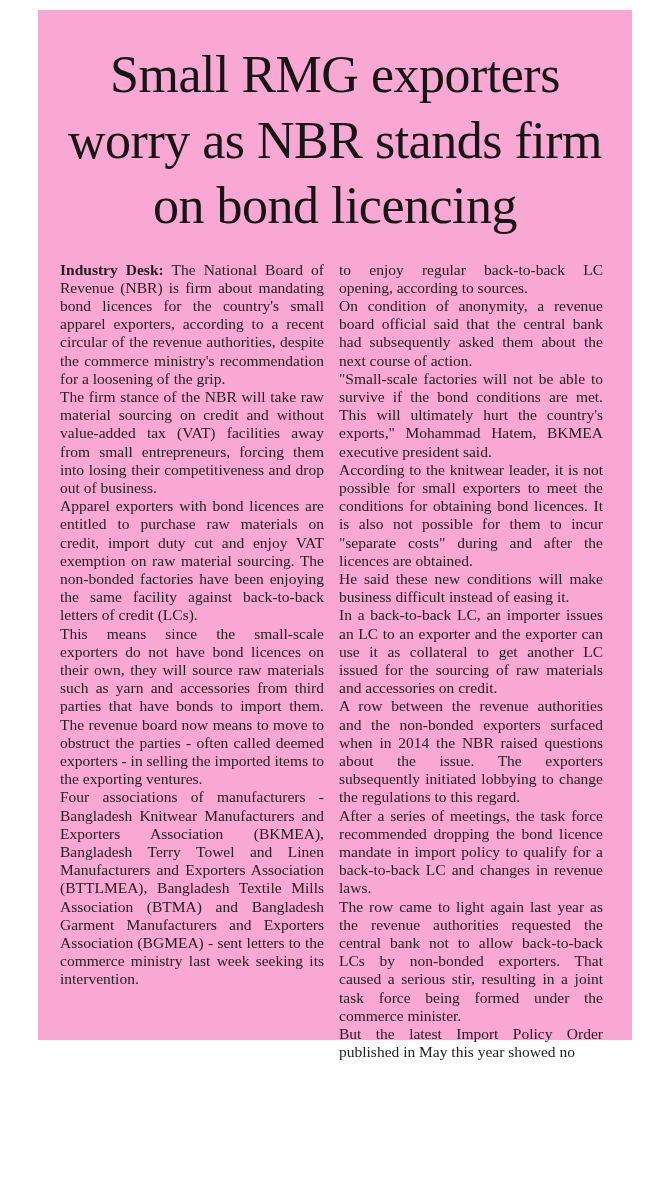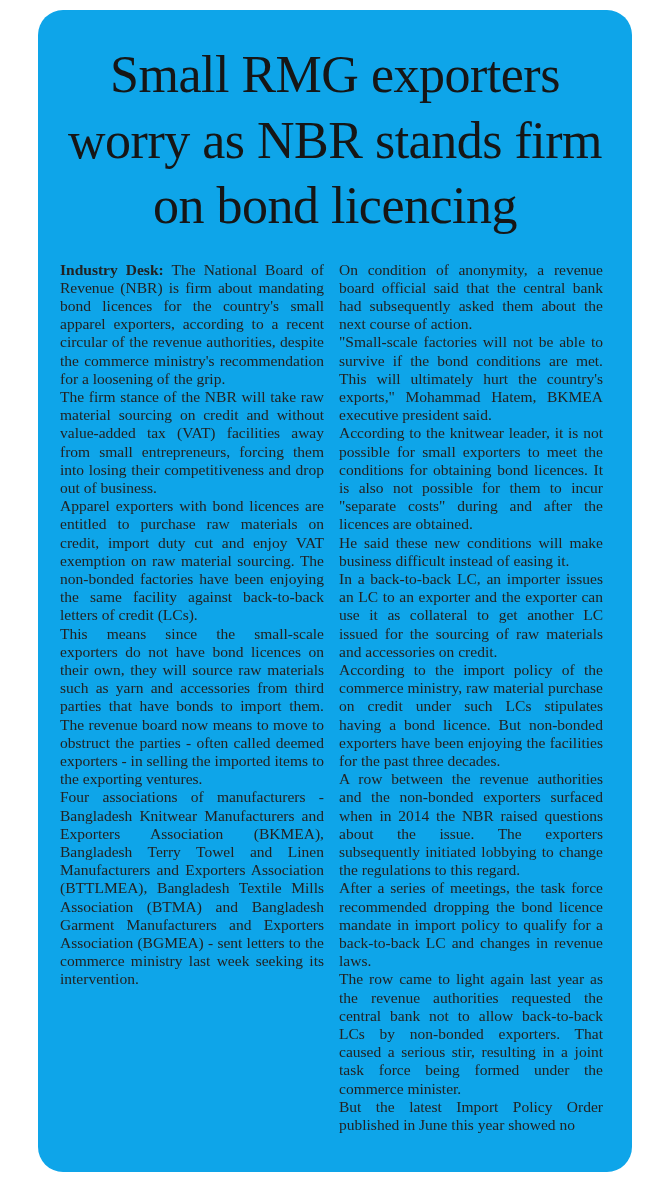--- a/index.html
+++ b/index.html
@@ -12,24 +12,23 @@
     width: 655px;
     height: 1189px;
     position: relative;
     overflow: hidden;
   }
   .page {
     position: absolute;
     left: 38px;
     top: 10px;
     width: 594px;
-    height: 1162px;
-    background: #0ea5e9;
+    height: 1030px;
+    background: #f9a8d4;
     box-sizing: border-box;
-    border-radius: 25px;
   }
   .headline {
     margin: 0;
     padding: 32px 14px 18px 14px;
     text-align: center;
     font-size: 52px;
     line-height: 1.26;
     font-weight: 400;
     letter-spacing: -0.5px;
     color: #161616;
@@ -69,27 +68,27 @@
       <div>
           <p class="para">The firm stance of the NBR will take raw material sourcing on credit and without value-added tax (VAT) facilities away from small entrepreneurs, forcing them into losing their competitiveness and drop out of business.</p>
           <p class="para">Apparel exporters with bond licences are entitled to purchase raw materials on credit, import duty cut and enjoy VAT exemption on raw material sourcing. The non-bonded factories have been enjoying the same facility against back-to-back letters of credit (LCs).</p>
           <p class="para">This means since the small-scale exporters do not have bond licences on their own, they will source raw materials such as yarn and accessories from third parties that have bonds to import them. The revenue board now means to move to obstruct the parties - often called deemed exporters - in selling the imported items to the exporting ventures.</p>
           <p class="para">Four associations of manufacturers - Bangladesh Knitwear Manufacturers and Exporters Association (BKMEA), Bangladesh Terry Towel and Linen Manufacturers and Exporters Association (BTTLMEA), Bangladesh Textile Mills Association (BTMA) and Bangladesh Garment Manufacturers and Exporters Association (BGMEA) - sent letters to the commerce ministry last week seeking its intervention.</p>
         </div>
     </div>
 
     <div class="col">
       <div>
+          <p class="para">to enjoy regular back-to-back LC opening, according to sources.</p>
           <p class="para">On condition of anonymity, a revenue board official said that the central bank had subsequently asked them about the next course of action.</p>
           <p class="para">"Small-scale factories will not be able to survive if the bond conditions are met. This will ultimately hurt the country's exports," Mohammad Hatem, BKMEA executive president said.</p>
           <p class="para">According to the knitwear leader, it is not possible for small exporters to meet the conditions for obtaining bond licences. It is also not possible for them to incur "separate costs" during and after the licences are obtained.</p>
           <p class="para">He said these new conditions will make business difficult instead of easing it.</p>
           <p class="para">In a back-to-back LC, an importer issues an LC to an exporter and the exporter can use it as collateral to get another LC issued for the sourcing of raw materials and accessories on credit.</p>
-          <p class="para">According to the import policy of the commerce ministry, raw material purchase on credit under such LCs stipulates having a bond licence. But non-bonded exporters have been enjoying the facilities for the past three decades.</p>
           <p class="para">A row between the revenue authorities and the non-bonded exporters surfaced when in 2014 the NBR raised questions about the issue. The exporters subsequently initiated lobbying to change the regulations to this regard.</p>
           <p class="para">After a series of meetings, the task force recommended dropping the bond licence mandate in import policy to qualify for a back-to-back LC and changes in revenue laws.</p>
           <p class="para">The row came to light again last year as the revenue authorities requested the central bank not to allow back-to-back LCs by non-bonded exporters. That caused a serious stir, resulting in a joint task force being formed under the commerce minister.</p>
-          <p class="para">But the latest Import Policy Order published in June this year showed no</p>
+          <p class="para">But the latest Import Policy Order published in May this year showed no</p>
         </div>
     </div>
 
   </div>
 </div>
 
 </body></html>

